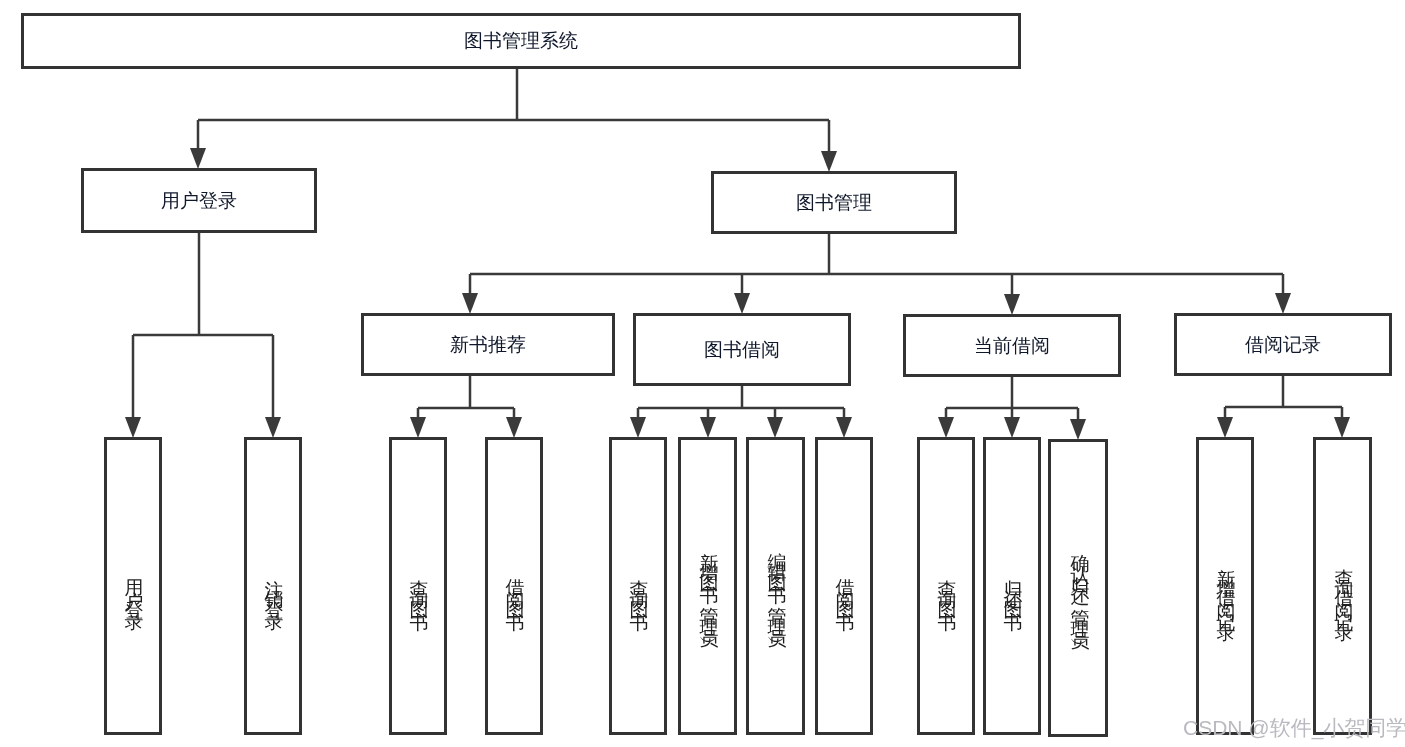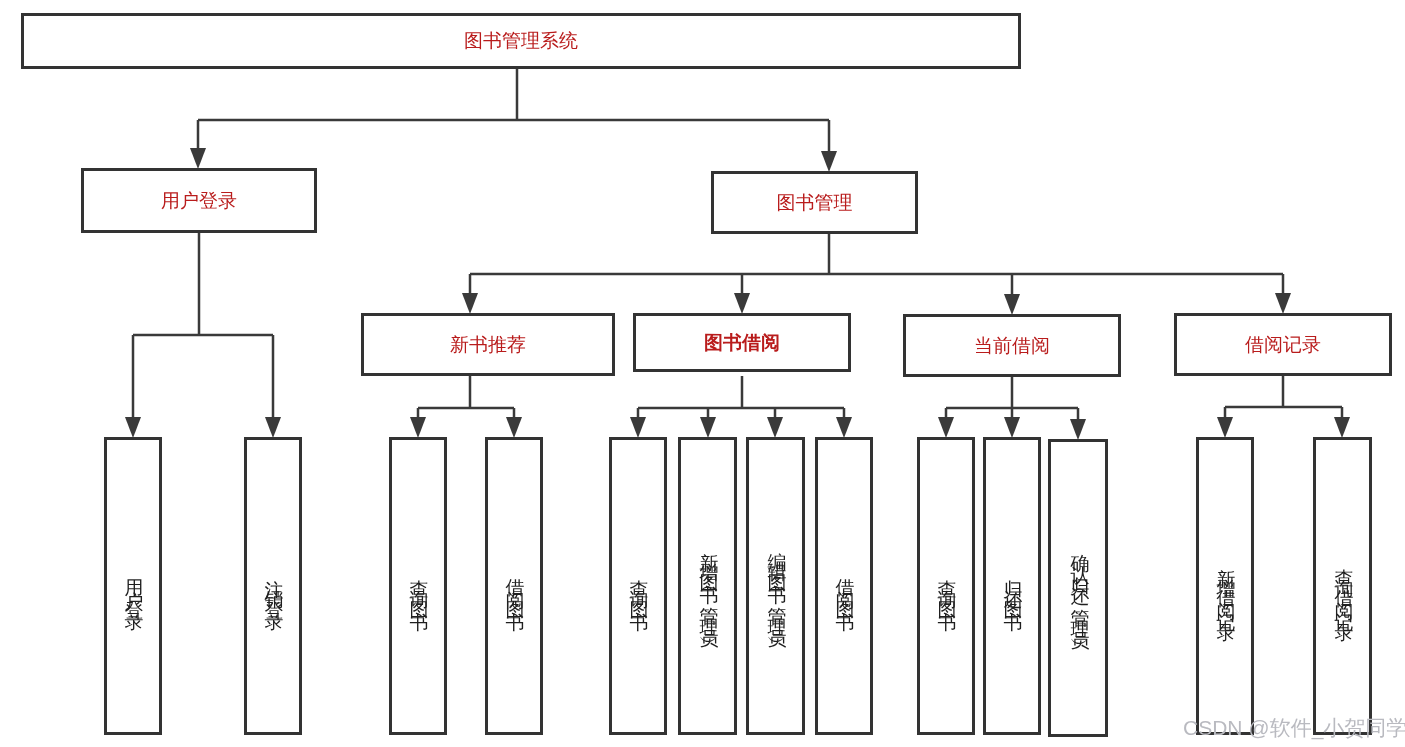--- a/index.html
+++ b/index.html
@@ -19,21 +19,21 @@
   }
   .node {
     position: absolute;
     box-sizing: border-box;
     border: 3px solid #333333;
     background: #ffffff;
     display: flex;
     align-items: center;
     justify-content: center;
     font-size: 19px;
-    color: #b91c1c;
+    color: #0f172a;
     z-index: 2;
     white-space: nowrap;
   }
   .leaf {
     position: absolute;
     box-sizing: border-box;
     border: 3px solid #333333;
     background: #ffffff;
     top: 437px;
     width: 58px;
@@ -117,25 +117,25 @@
       <polygon points="1070,419 1086,419 1078,440"></polygon>
       <polygon points="1217,417 1233,417 1225,438"></polygon>
       <polygon points="1334,417 1350,417 1342,438"></polygon>
     </g>
   </svg>
 
   <div class="node" style="left:21px; top:13px; width:1000px; height:56px;">图书管理系统</div>
 
   <div class="node" style="left:81px; top:168px; width:236px; height:65px;">用户登录</div>
 
-  <div class="node" style="left:711px; top:171px; width:207px; height:63px;">图书管理</div>
+  <div class="node" style="left:711px; top:171px; width:246px; height:63px;">图书管理</div>
 
   <div class="node" style="left:361px; top:313px; width:254px; height:63px;">新书推荐</div>
 
-  <div class="node" style="left:633px; top:313px; width:218px; height:59px;font-weight:bold;">图书借阅</div>
+  <div class="node" style="left:633px; top:313px; width:218px; height:73px;">图书借阅</div>
 
   <div class="node" style="left:903px; top:314px; width:218px; height:63px;">当前借阅</div>
 
   <div class="node" style="left:1174px; top:313px; width:218px; height:63px;">借阅记录</div>
 
   <div class="leaf" style="left:104px;">用户登录</div>
 
   <div class="leaf" style="left:244px;">注销登录</div>
 
   <div class="leaf" style="left:389px;">查询图书</div>

